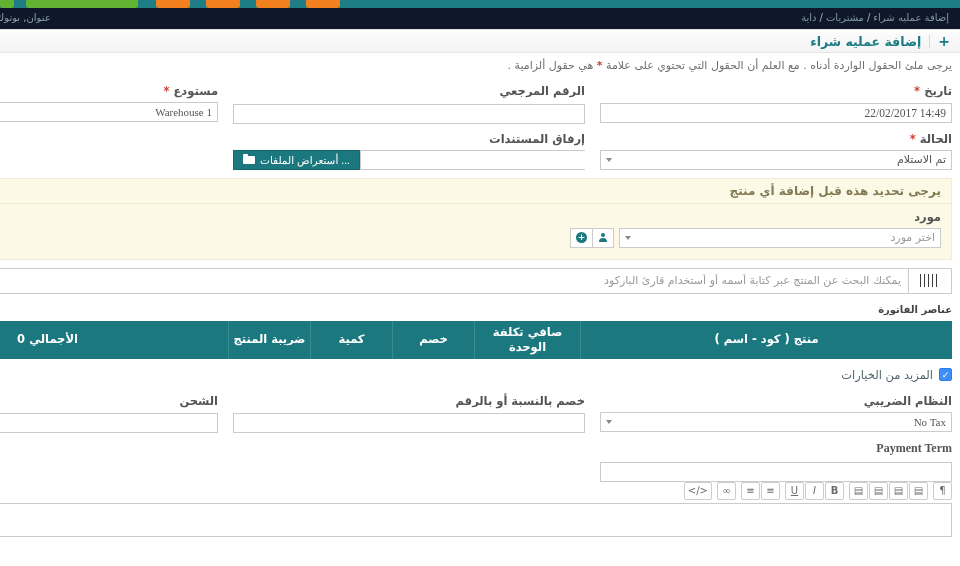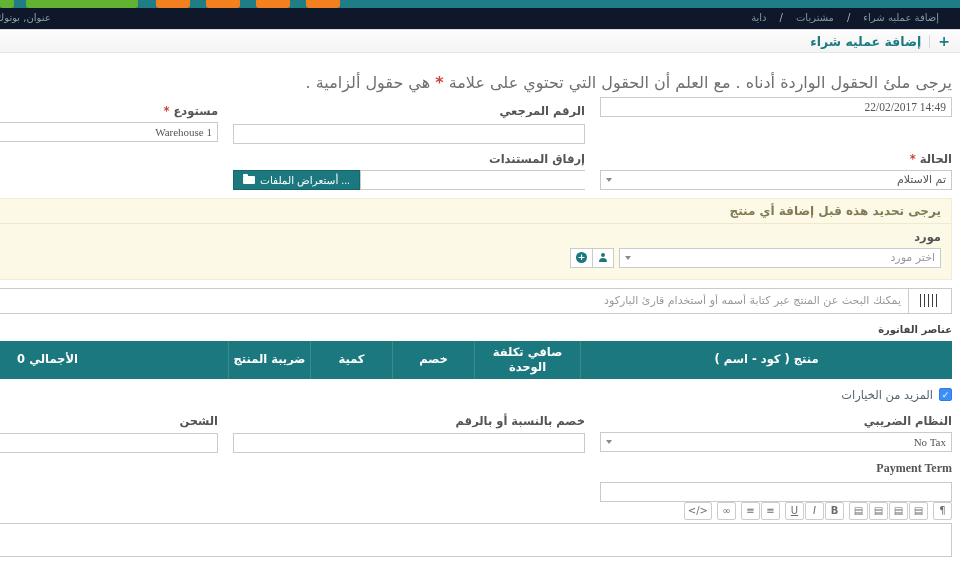--- a/index.html
+++ b/index.html
@@ -8,33 +8,33 @@
   .latin { font-family:"Liberation Serif","DejaVu Serif", serif; }
 
   
   .topbar { height:8px; background:#1f7e85; display:flex; direction:ltr; align-items:flex-end; gap:8px; padding:0 0 0 0; overflow:hidden; }
   .tb-btn { height:16px; border-radius:3px; flex:none; }
 
   
   .hdrbar { position:relative; height:22px; background:#0f172a; border-bottom:1px solid #dfdfdf; }
   .owner-label { position:absolute; left:-4px; top:4px; font-size:10px; color:#8aa0a3; white-space:nowrap; direction:rtl; }
   .breadcrumb { position:absolute; right:8px; top:4px; direction:ltr; font-size:10px; color:#7f9aa0; white-space:nowrap; }
-  .bc-item { display:inline-block; margin:0 13px; cursor:pointer; }
+  .bc-item { display:inline-block; margin:0 3px; cursor:pointer; }
   .bc-sep { color:#a8b8bb; }
 
   
   .titlebar { height:23px; background:linear-gradient(#fcfcfc,#f4f4f4); border-bottom:1px solid #e6e6e6; display:flex; align-items:center; padding:0 10px; }
   .plus-ic { color:#1b7b83; font-weight:bold; font-size:14px; line-height:1; }
   .title-div { width:1px; height:13px; background:#d7d7d7; margin:0 8px; }
   .page-title { color:#1b7b83; font-weight:bold; font-size:12.5px; }
 
   .content { padding:0 8px 0 0; }
 
   
-  .instruction { margin-top:20px; font-size:16px; color:#6f6f6f; }
+  .instruction { margin-top:6px; font-size:11px; color:#6f6f6f; }
   .req-star { color:#cf4436; font-weight:bold; }
 
   
   .wideblock { width:1086px; }
   .form-grid { display:grid; grid-template-columns:repeat(3,1fr); column-gap:15px; margin-top:4px; }
   .f-label { font-size:11.5px; font-weight:bold; color:#545454; margin:8px 0 4px; }
   .f-label .latin { font-size:12px; }
   .inp, .sel { width:100%; height:20px; border:1px solid #cbcbcb; background:#fff; font-size:11px; color:#555; padding:0 5px; font-family:"DejaVu Sans",sans-serif; }
   input.inp.latin { font-family:"Liberation Serif","DejaVu Serif",serif; font-size:11.5px; }
   .sel { display:flex; align-items:center; justify-content:space-between; cursor:pointer; }
@@ -112,20 +112,21 @@
 </div>
 
 <div class="content">
 
   <div class="instruction">
     <span>يرجى ملئ الحقول الواردة أدناه . مع العلم أن الحقول التي تحتوي على علامة </span><span class="req-star">*</span><span> هي حقول ألزامية .</span>
   </div>
 
   <div class="form-grid wideblock">
     <div>
+      <div class="f-label"><span>تاريخ</span> <span class="req-star">*</span></div>
       <input class="inp latin" style="text-align: right;" value="14:49 22/02/2017">
     </div>
     <div>
       <div class="f-label"><span>الرقم المرجعي</span></div>
       <input class="inp" value="" style="">
     </div>
     <div>
       <div class="f-label"><span>مستودع</span> <span class="req-star">*</span></div>
       <div class="sel">
         <span class="val latin">Warehouse 1</span>

